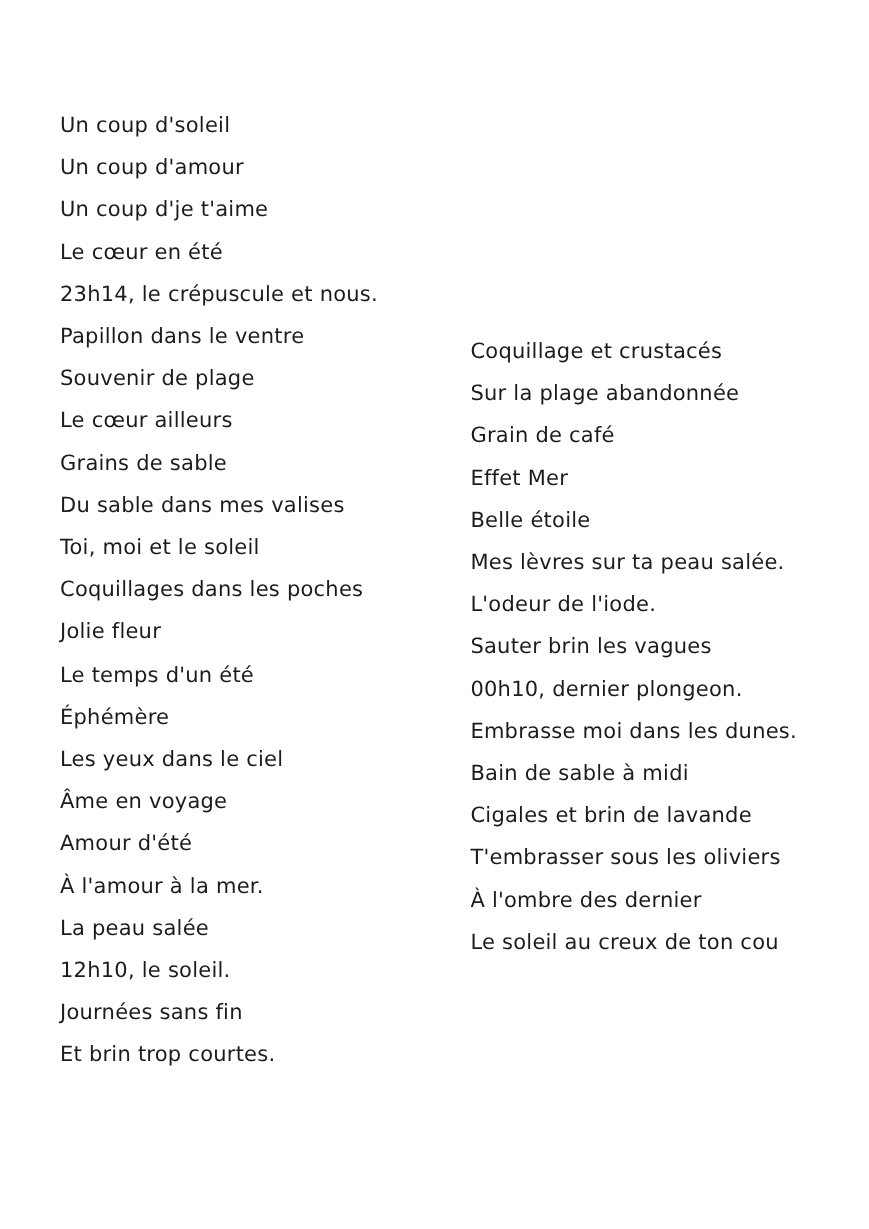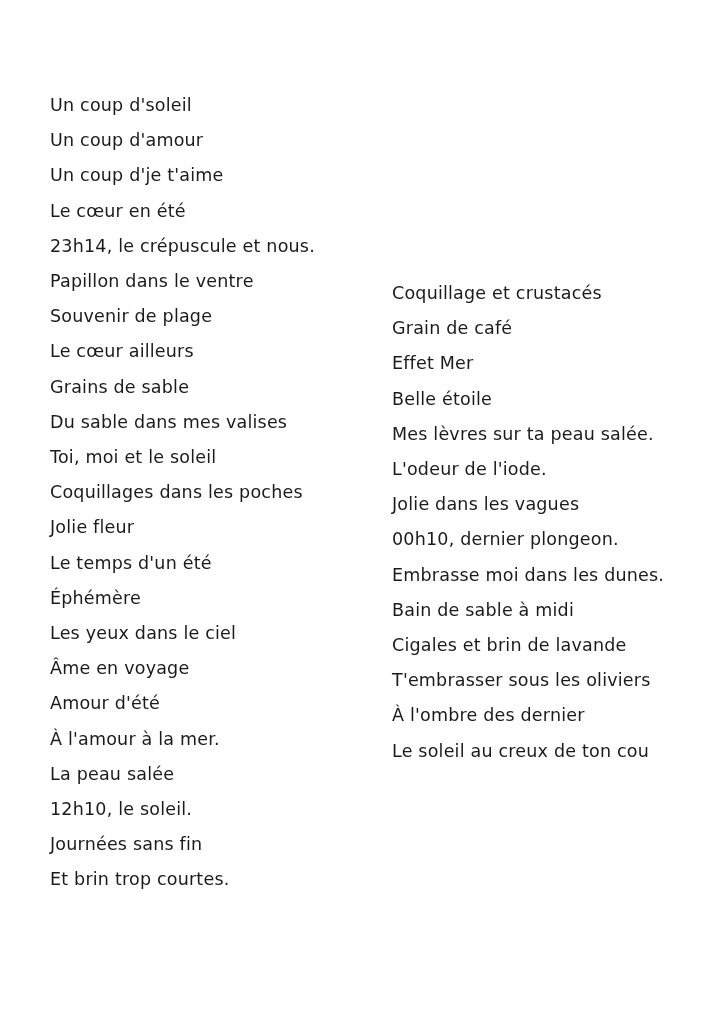--- a/index.html
+++ b/index.html
@@ -65,26 +65,27 @@
       <span class="line">Âme en voyage</span>
       <span class="line">Amour d'été</span>
       <span class="line">À l'amour à la mer.</span>
       <span class="line">La peau salée</span>
       <span class="line">12h10, le soleil.</span>
       <span class="line">Journées sans fin</span>
       <span class="line">Et brin trop courtes.</span>
     </div>
   <div class="column column-right">
       <span class="line">Coquillage et crustacés</span>
+      <span class="line">Sur la plage abandonnée</span>
       <span class="line">Grain de café</span>
       <span class="line">Effet Mer</span>
       <span class="line">Belle étoile</span>
       <span class="line">Mes lèvres sur ta peau salée.</span>
       <span class="line">L'odeur de l'iode.</span>
-      <span class="line">Jolie dans les vagues</span>
+      <span class="line">Sauter brin les vagues</span>
       <span class="line">00h10, dernier plongeon.</span>
       <span class="line">Embrasse moi dans les dunes.</span>
       <span class="line">Bain de sable à midi</span>
       <span class="line">Cigales et brin de lavande</span>
       <span class="line">T'embrasser sous les oliviers</span>
       <span class="line">À l'ombre des dernier</span>
       <span class="line">Le soleil au creux de ton cou</span>
     </div>
 </div>
 

